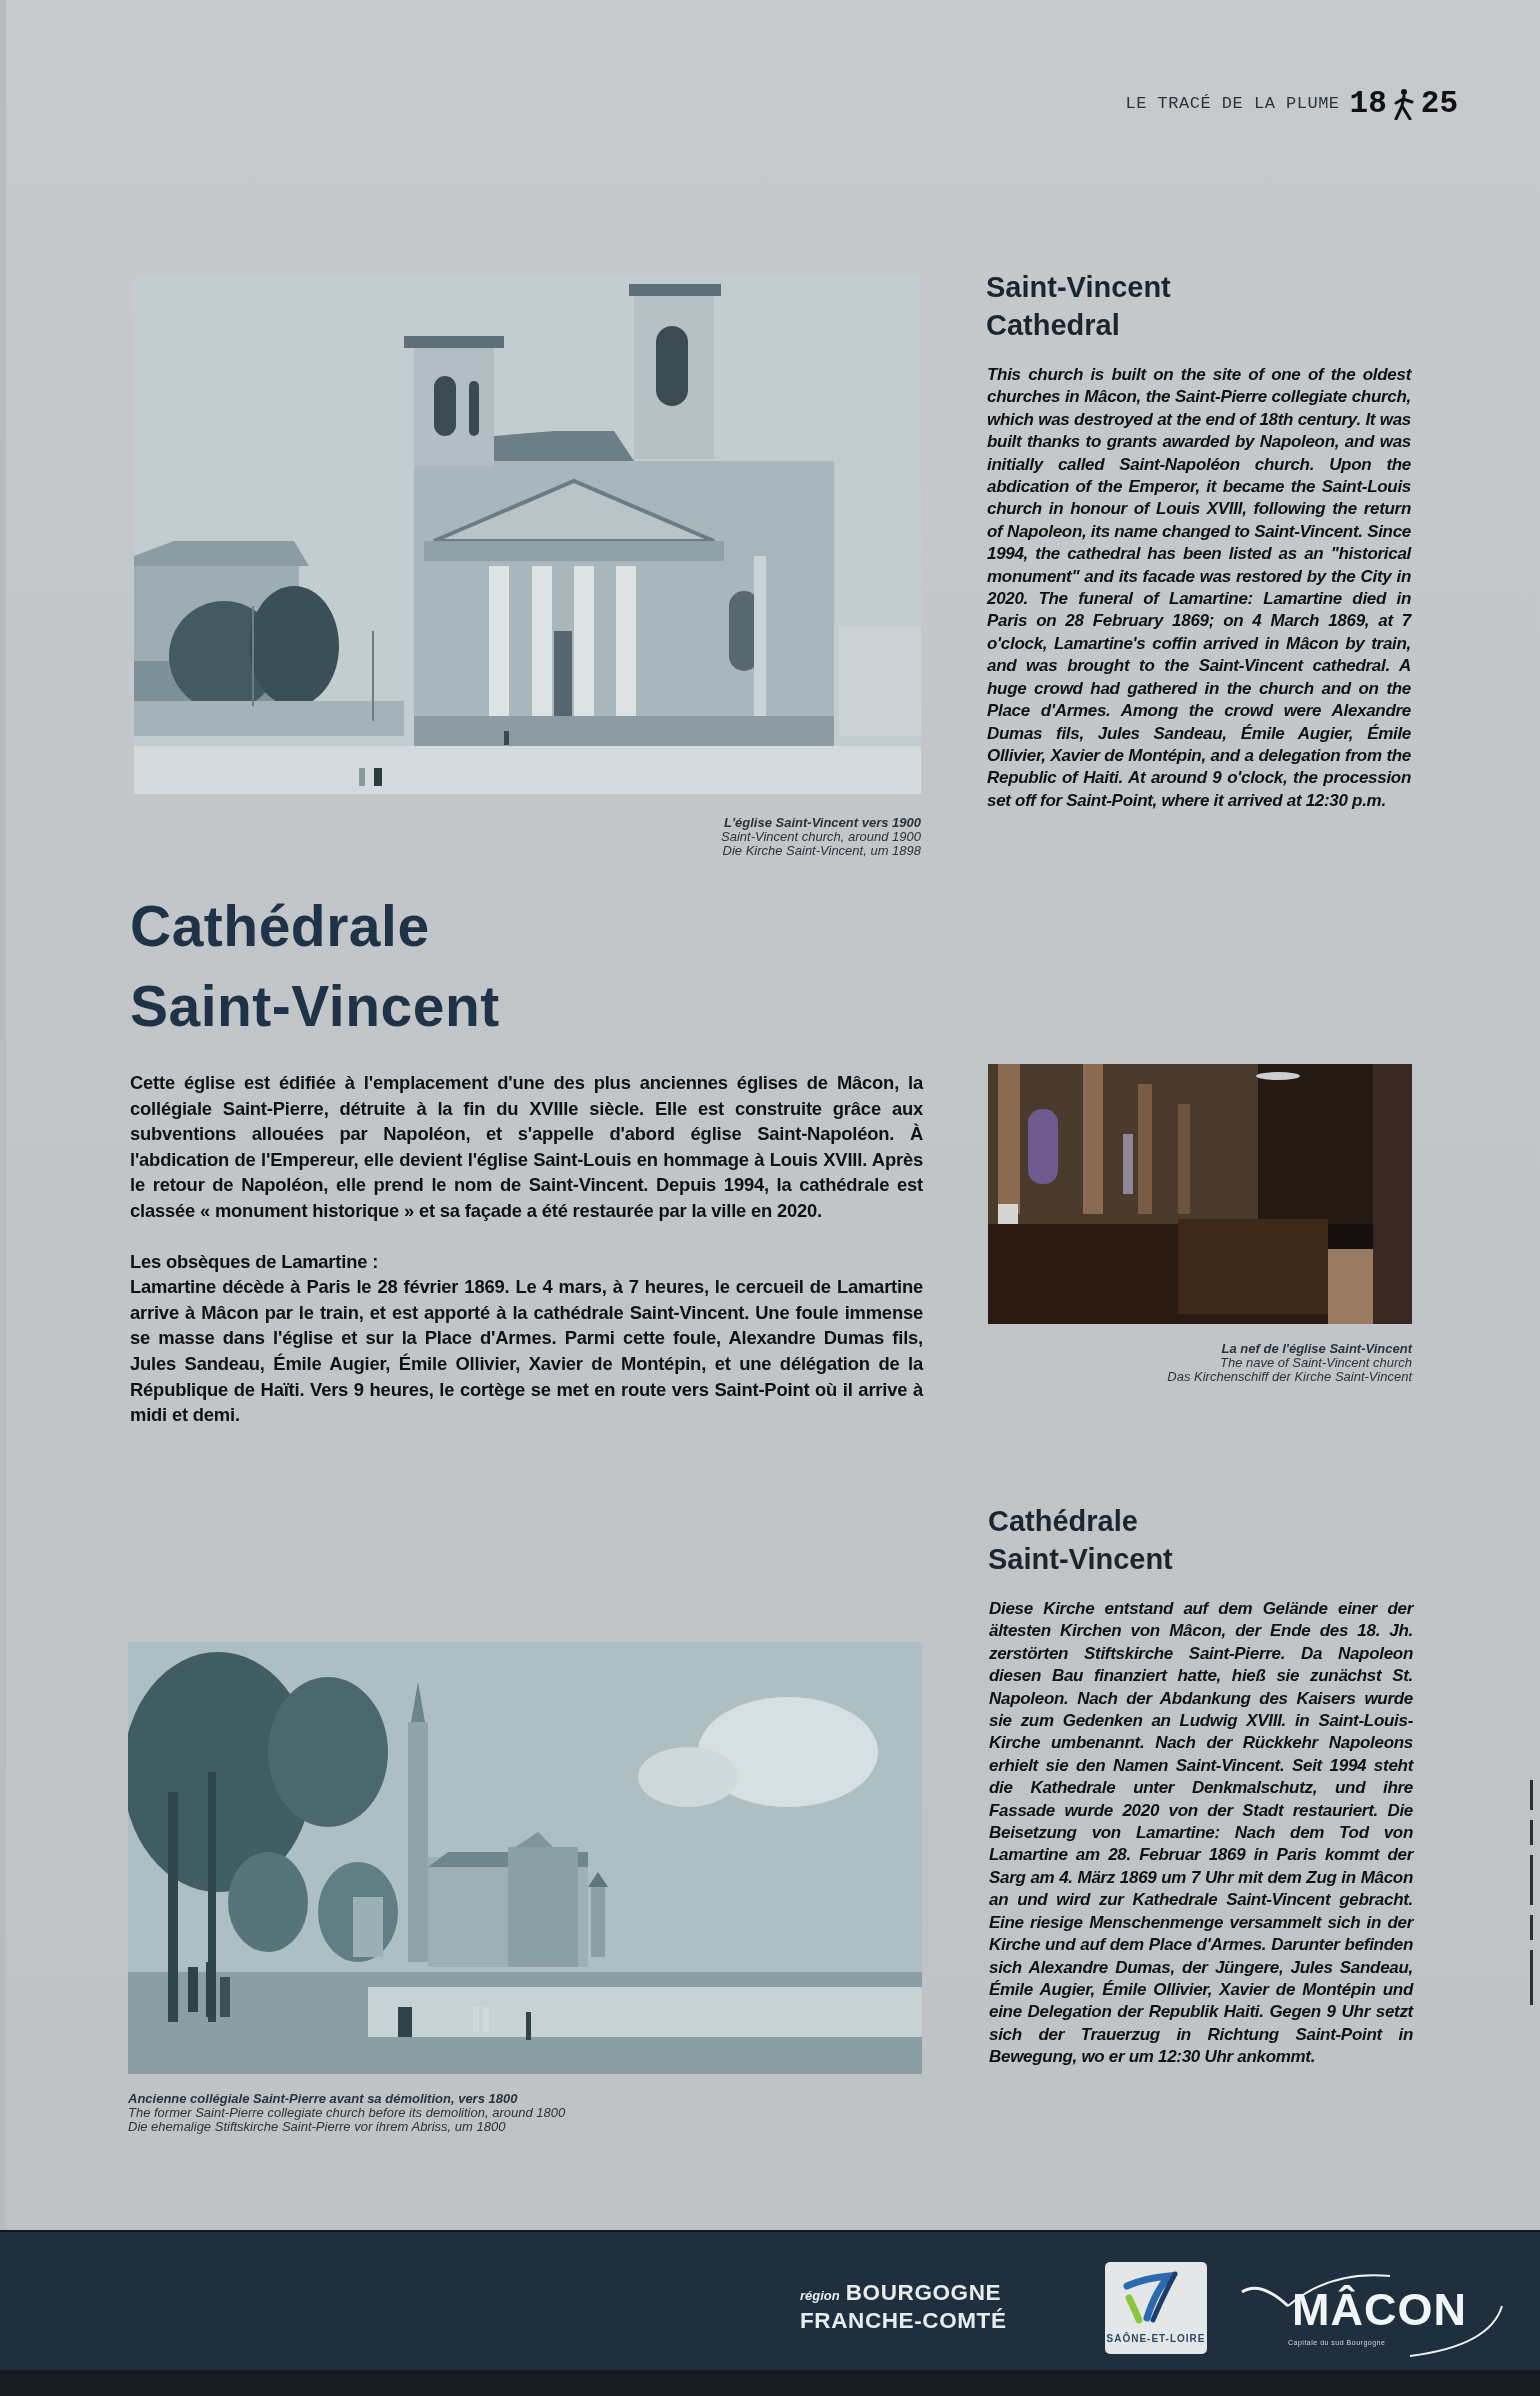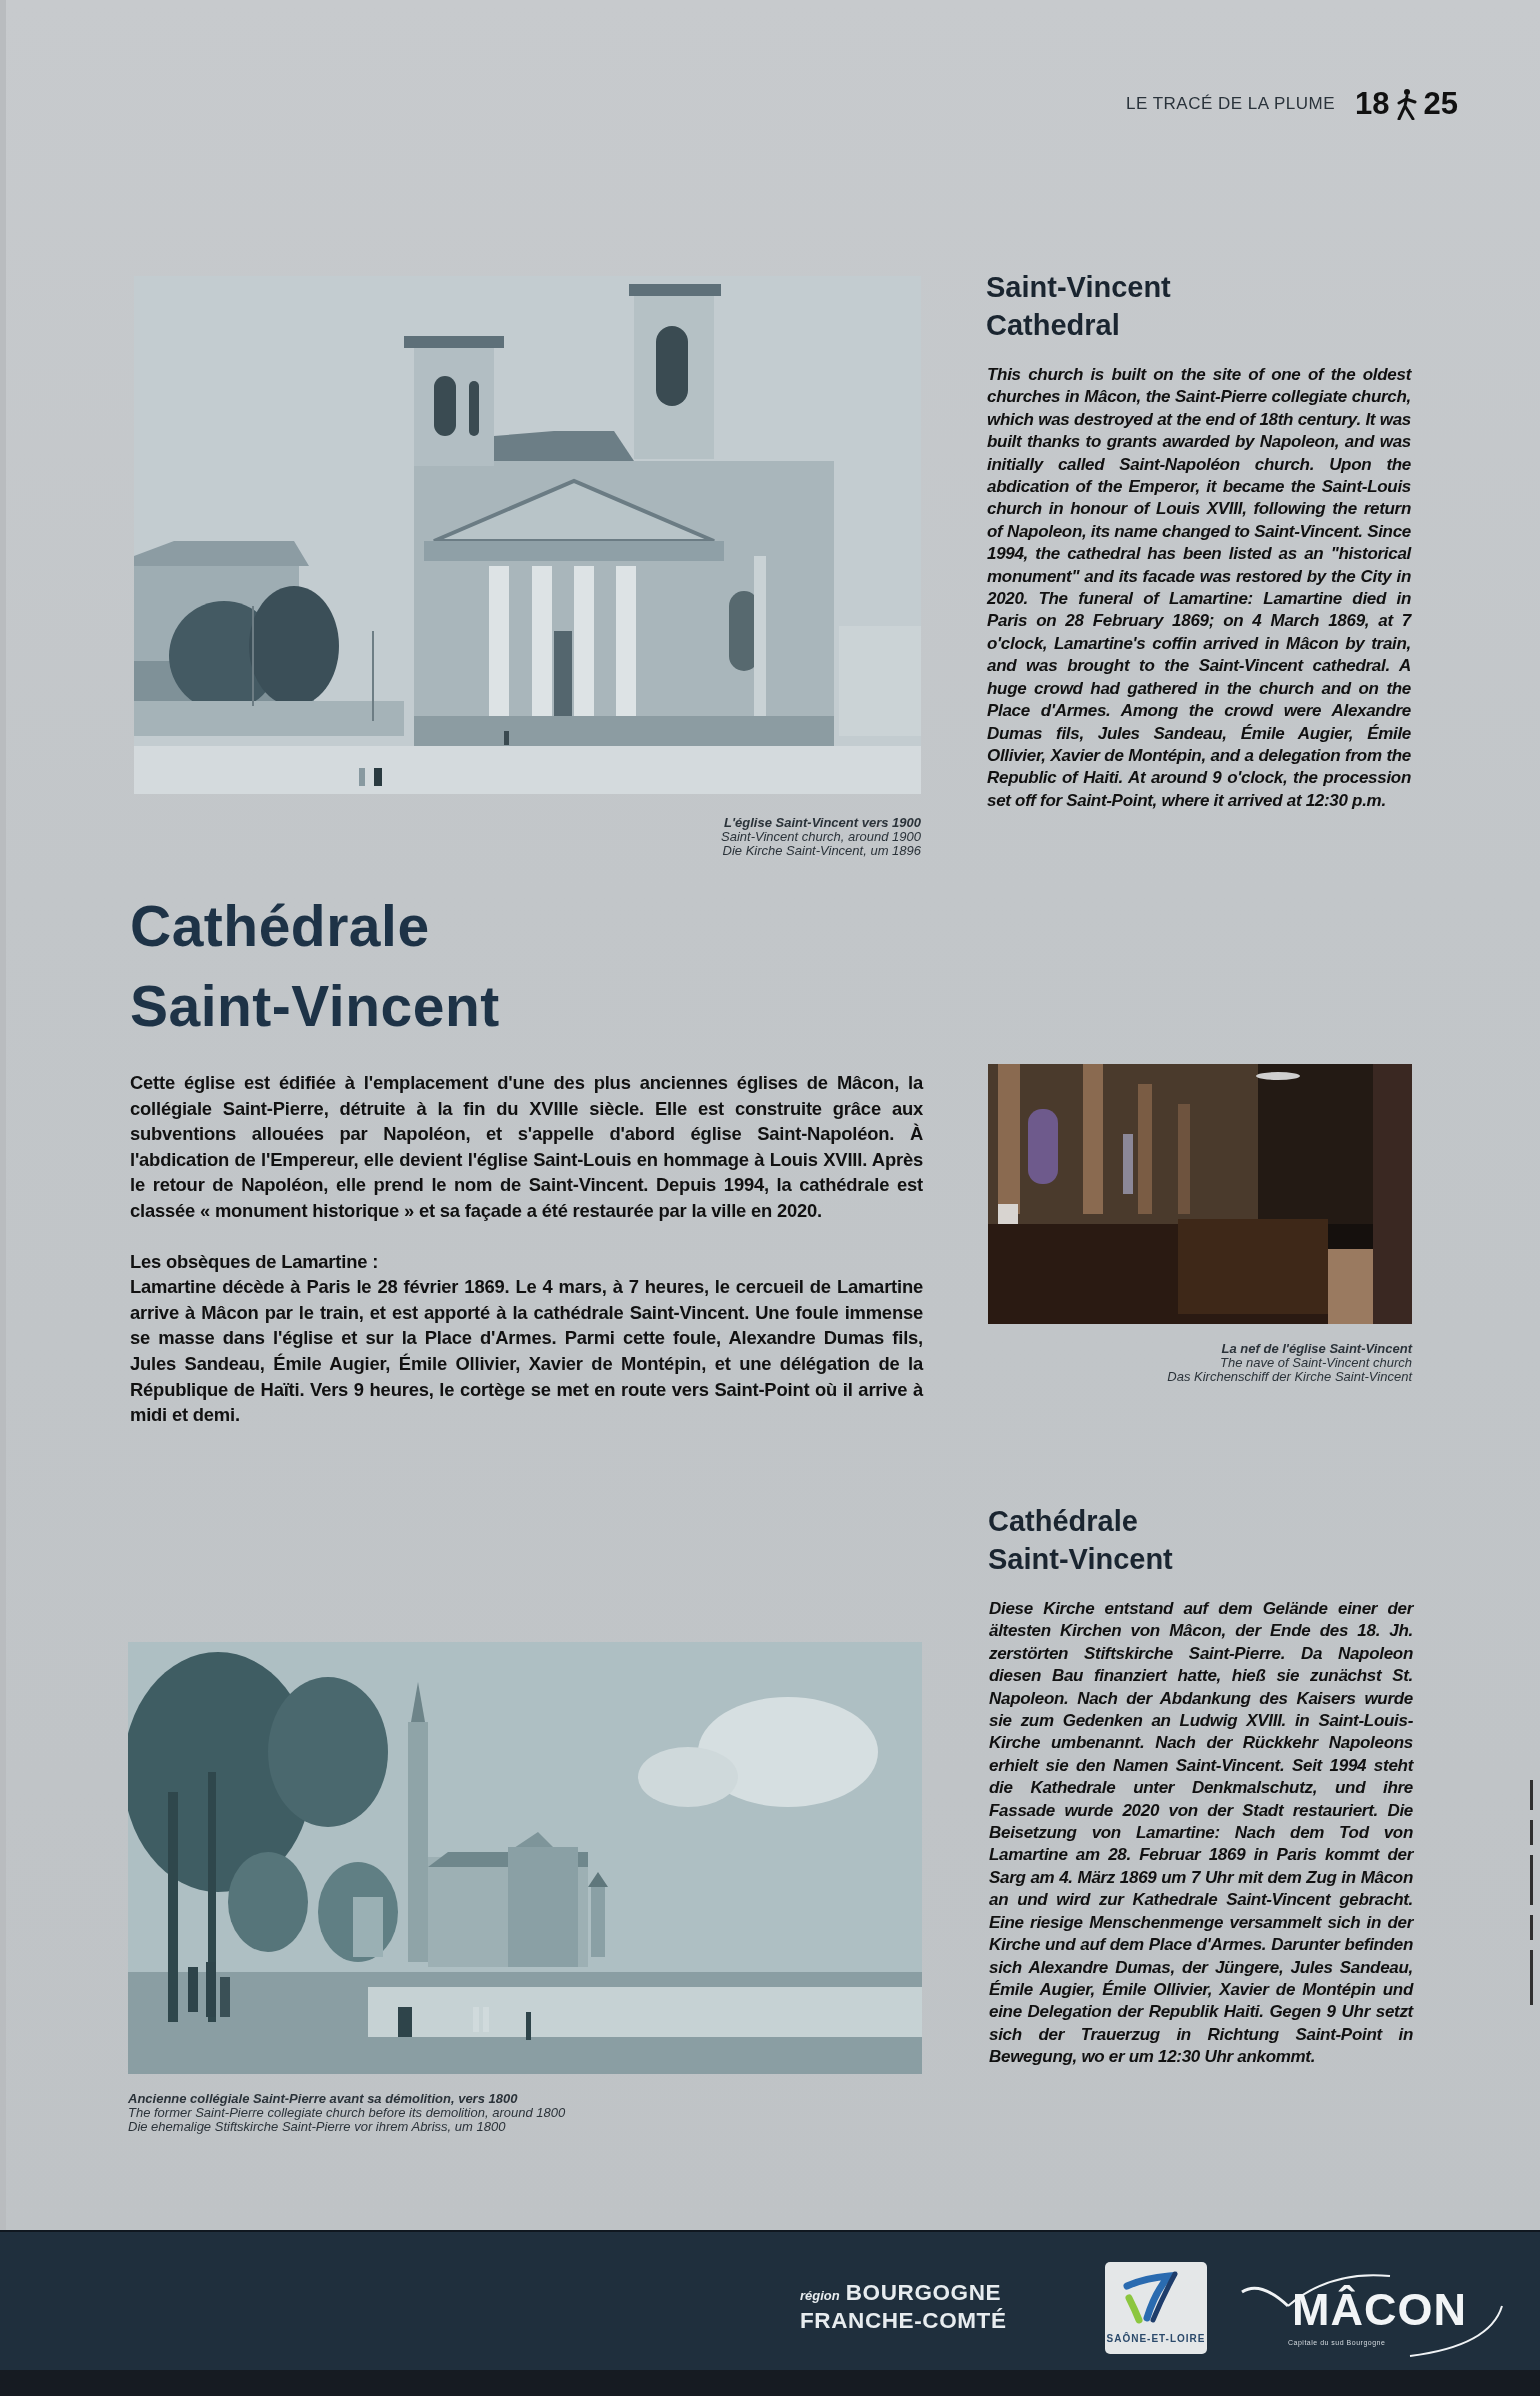--- a/index.html
+++ b/index.html
@@ -15,21 +15,21 @@
     position: absolute; left: 0; top: 2230px; width: 1540px; height: 140px;
     background: #1f2f3d;
     border-top: 2px solid #101820;
   }
   .bottom-strip {
     position: absolute; left: 0; top: 2370px; width: 1540px; height: 26px;
     background: #161b22;
   }
 
   
-  .trail { position: absolute; top: 86px; right: 82px; display: flex; align-items: center; gap: 20px; color: #1a232c; }
+  .trail { position: absolute; top: 86px; right: 82px; display: flex; align-items: center; gap: 10px; color: #1a232c; font-family: Liberation Mono, monospace; }
   .trail-name { font-size: 17px; letter-spacing: 0.5px; text-transform: uppercase; color: #2a333b; }
   .trail-mark { display: flex; align-items: center; font-weight: 700; font-size: 31px; color: #111; text-align: center; }
   .trail-mark svg { margin: 0 4px; }
 
   
   .photo { position: absolute; overflow: hidden; }
   .photo-facade { left: 128px; top: 276px; width: 787px; height: 518px; background: #bcc7cc; }
   .photo-interior { left: 982px; top: 1064px; width: 424px; height: 260px; background: #1a1410; }
   .photo-engraving { left: 122px; top: 1642px; width: 794px; height: 432px; background: #a9babe; }
 
@@ -127,21 +127,21 @@
       <rect x="240" y="492" width="8" height="18" fill="#2a3a40"></rect>
       <rect x="370" y="455" width="5" height="14" fill="#3a4a50"></rect>
 
       <rect x="118" y="330" width="2" height="100" fill="#6d7d84"></rect>
       <rect x="238" y="355" width="2" height="90" fill="#6d7d84"></rect>
     </svg>
   </div>
   <div class="caption cap-facade">
     <span class="c-fr">L'église Saint-Vincent vers 1900</span>
     <span class="c-en">Saint-Vincent church, around 1900</span>
-    <span class="c-de">Die Kirche Saint-Vincent, um 1896</span>
+    <span class="c-de">Die Kirche Saint-Vincent, um 1898</span>
   </div>
 
   <div class="side-title en-title">
     <span>Saint-Vincent</span>
     <span>Cathedral</span>
   </div>
   <div class="side-text en-text">This church is built on the site of one of the oldest churches in Mâcon, the Saint-Pierre collegiate church, which was destroyed at the end of 18th century. It was built thanks to grants awarded by Napoleon, and was initially called Saint-Napoléon church. Upon the abdication of the Emperor, it became the Saint-Louis church in honour of Louis XVIII, following the return of Napoleon, its name changed to Saint-Vincent. Since 1994, the cathedral has been listed as an "historical monument" and its facade was restored by the City in 2020. The funeral of Lamartine: Lamartine died in Paris on 28 February 1869; on 4 March 1869, at 7 o'clock, Lamartine's coffin arrived in Mâcon by train, and was brought to the Saint-Vincent cathedral. A huge crowd had gathered in the church and on the Place d'Armes. Among the crowd were Alexandre Dumas fils, Jules Sandeau, Émile Augier, Émile Ollivier, Xavier de Montépin, and a delegation from the Republic of Haiti. At around 9 o'clock, the procession set off for Saint-Point, where it arrived at 12:30 p.m.</div>
 
   <div class="main-title">
     <span>Cathédrale</span>

